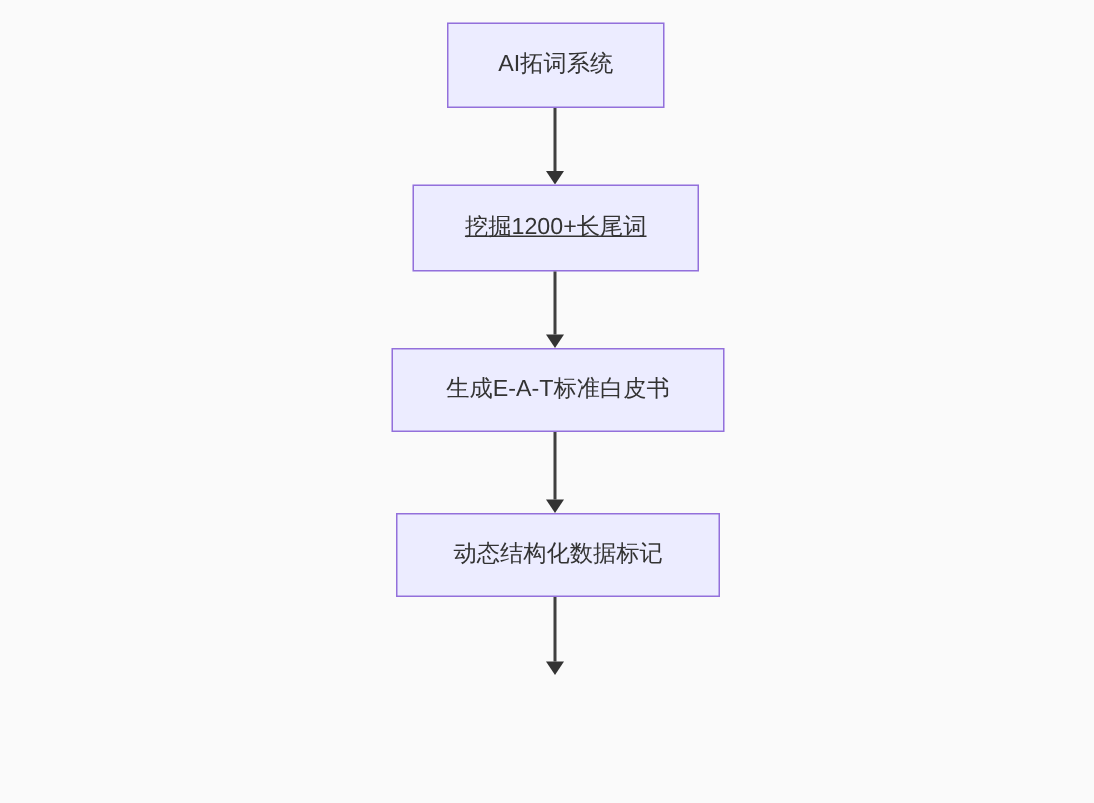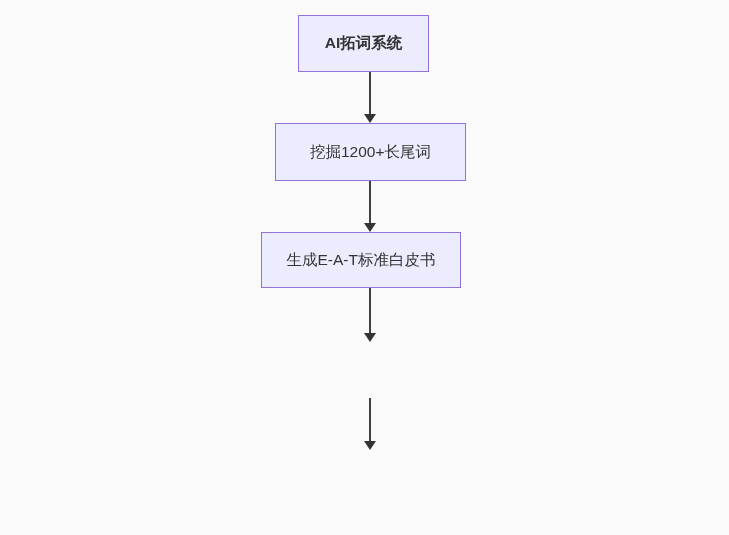--- a/index.html
+++ b/index.html
@@ -22,23 +22,23 @@
     color: #333333;
     display: flex;
     align-items: center;
     justify-content: center;
     font-size: 15.5px;
     line-height: 1.2;
     text-align: center;
     white-space: nowrap;
   }
   
-  #node-1 { left: 298px; top: 15px;  width: 131px; height: 57px; font-weight: bold; }
-  #node-2 { left: 275px; top: 123px; width: 191px; height: 58px; }
-  #node-3 { left: 261px; top: 232px; width: 200px; height: 56px; }
+  #node-1 { left: 298px; top: 15px;  width: 145px; height: 57px; }
+  #node-2 { left: 275px; top: 123px; width: 191px; height: 58px; text-decoration: underline; }
+  #node-3 { left: 261px; top: 232px; width: 222px; height: 56px; }
   #node-4 { left: 264px; top: 342px; width: 216px; height: 56px; }
   #node-5 { left: 253px; top: 450px; width: 235px; height: 55px; }
 
   .edge {
     position: absolute;
     left: 364px;              
     width: 12px;
     display: flex;
     flex-direction: column;
     align-items: center;
@@ -86,20 +86,23 @@
 
   <div class="flow-node" id="node-3">
     <span>生成E-A-T标准白皮书</span>
   </div>
 
   <div class="edge" id="edge-3">
     <div class="edge-line"></div>
     <div class="edge-head"></div>
   </div>
 
+  <div class="flow-node" id="node-4">
+    <span>动态结构化数据标记</span>
+  </div>
 
   <div class="edge" id="edge-4">
     <div class="edge-line"></div>
     <div class="edge-head"></div>
   </div>
 
 
 </div>
 
 </body></html>

